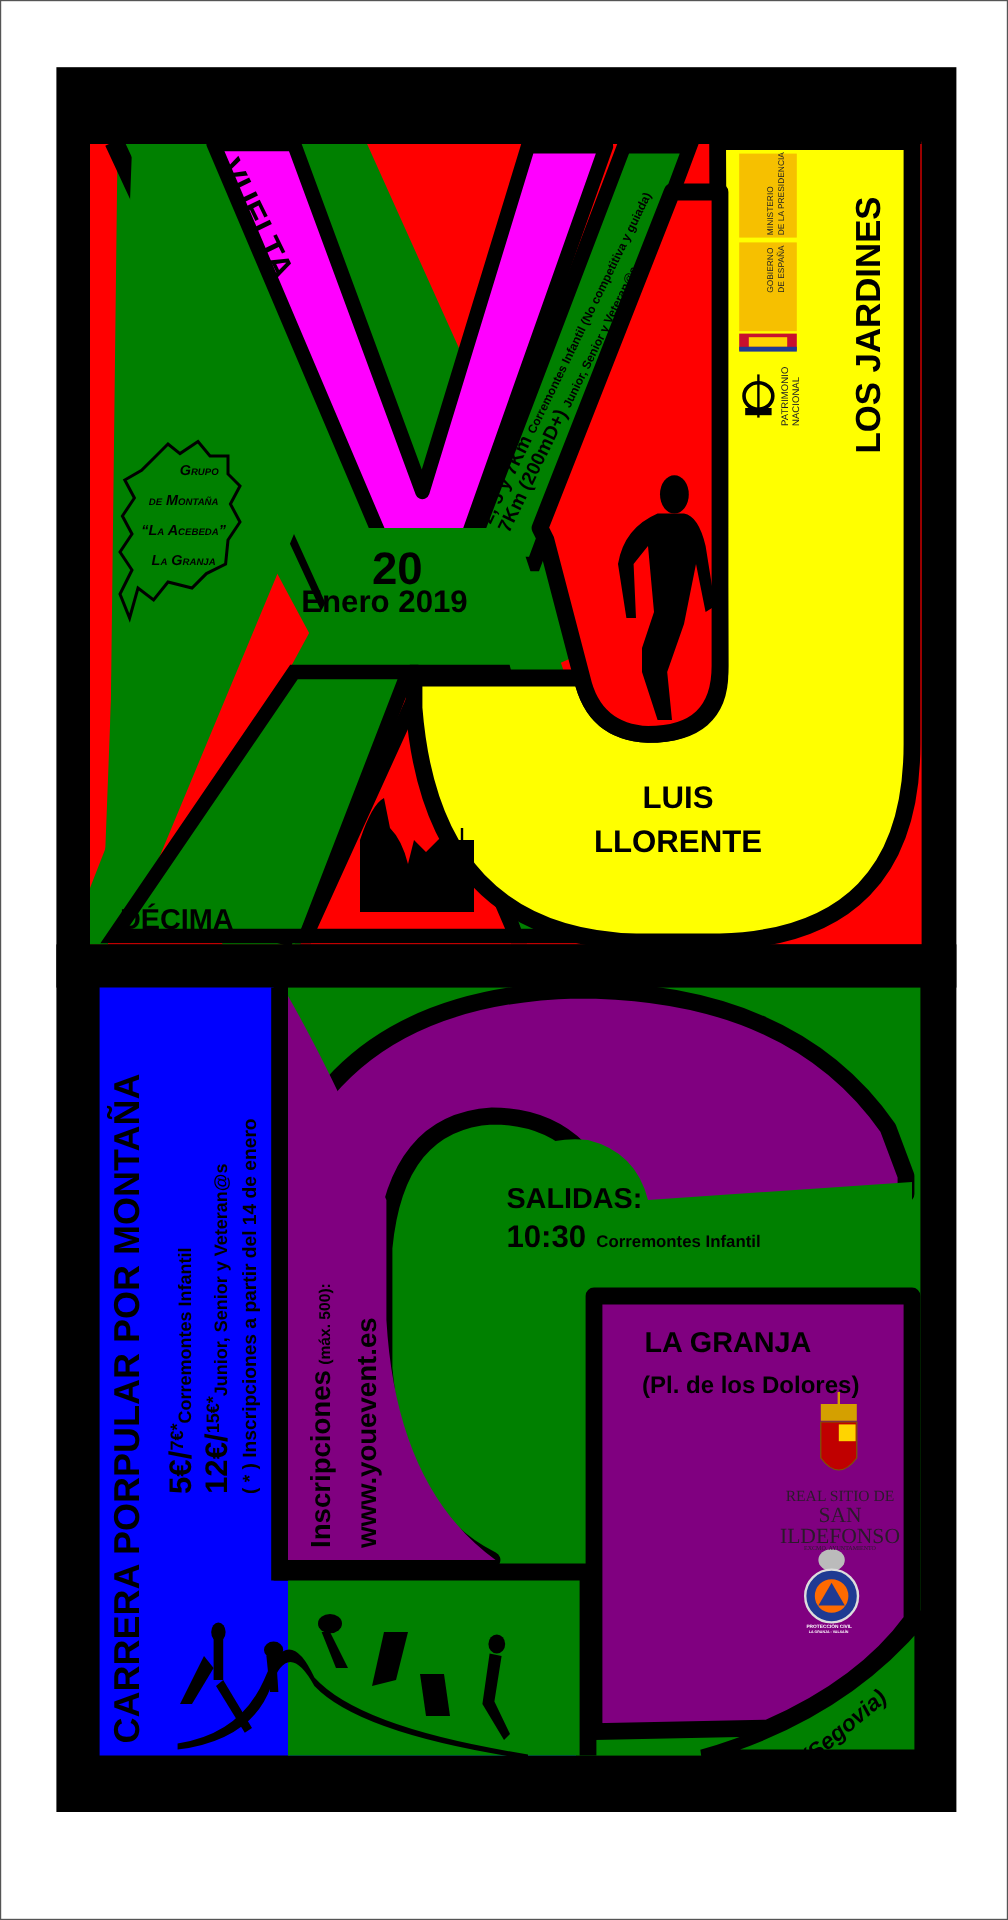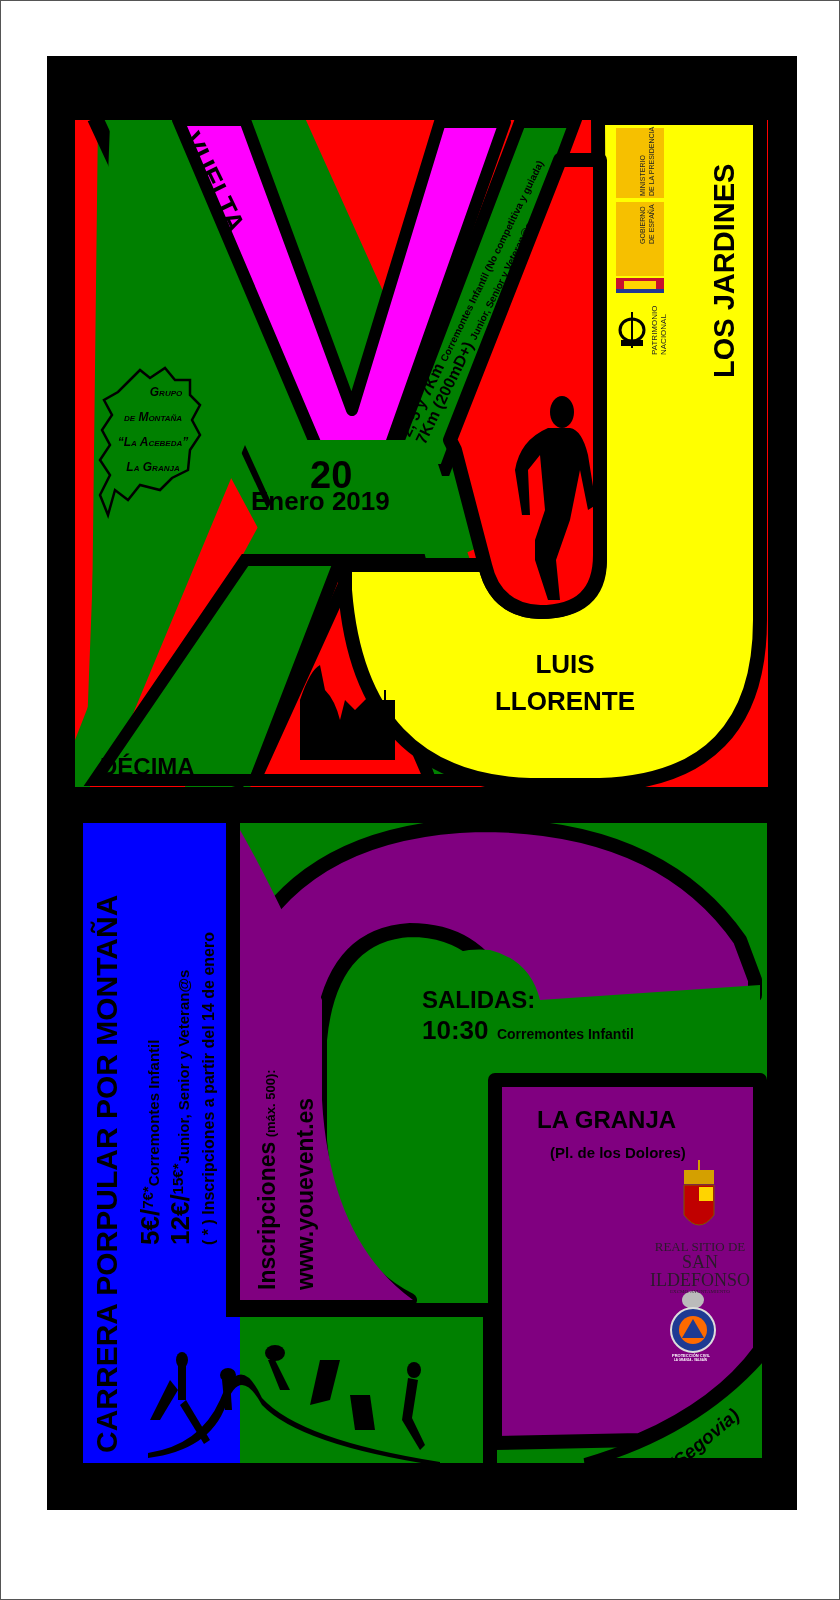--- a/index.html
+++ b/index.html
@@ -187,21 +187,21 @@
 
 <div class="t" style="left:422px; top:988px; font-size:24px;">SALIDAS:</div>
 <div style="position:absolute; left:422px; top:1015px; color:#000; font-weight:bold; white-space:nowrap;">
   <div style="height:28px;">
     <span style="font-size:26px;">10:30</span>
     <span style="font-size:14px; margin-left:4px;">Corremontes Infantil</span>
   </div>
 </div>
 
 <div class="t" style="left:537px; top:1108px; font-size:24px;">LA GRANJA</div>
-<div class="t" style="left:550px; top:1145px; font-size:15px;">(Pl. de los Dolores)</div>
+<div class="t" style="left:535px; top:1145px; font-size:20px;">(Pl. de los Dolores)</div>
 
 <div style="position:absolute; left:640px; top:1240px; width:120px; text-align:center; font-family:'Liberation Serif', serif; color:#2a1a2a; line-height:1;">
   <div style="font-size:13px;">REAL SITIO DE</div>
   <div style="font-size:18px;">SAN ILDEFONSO</div>
   <div style="font-size:5px;">EXCMO. AYUNTAMIENTO</div>
 </div>
 
 <div class="t" style="left:672px; top:1354px; font-size:4px; color:#fff;">PROTECCIÓN CIVIL</div>
 <div class="t" style="left:674px; top:1359px; font-size:3px; color:#fff;">LA GRANJA - VALSAÍN</div>
 

